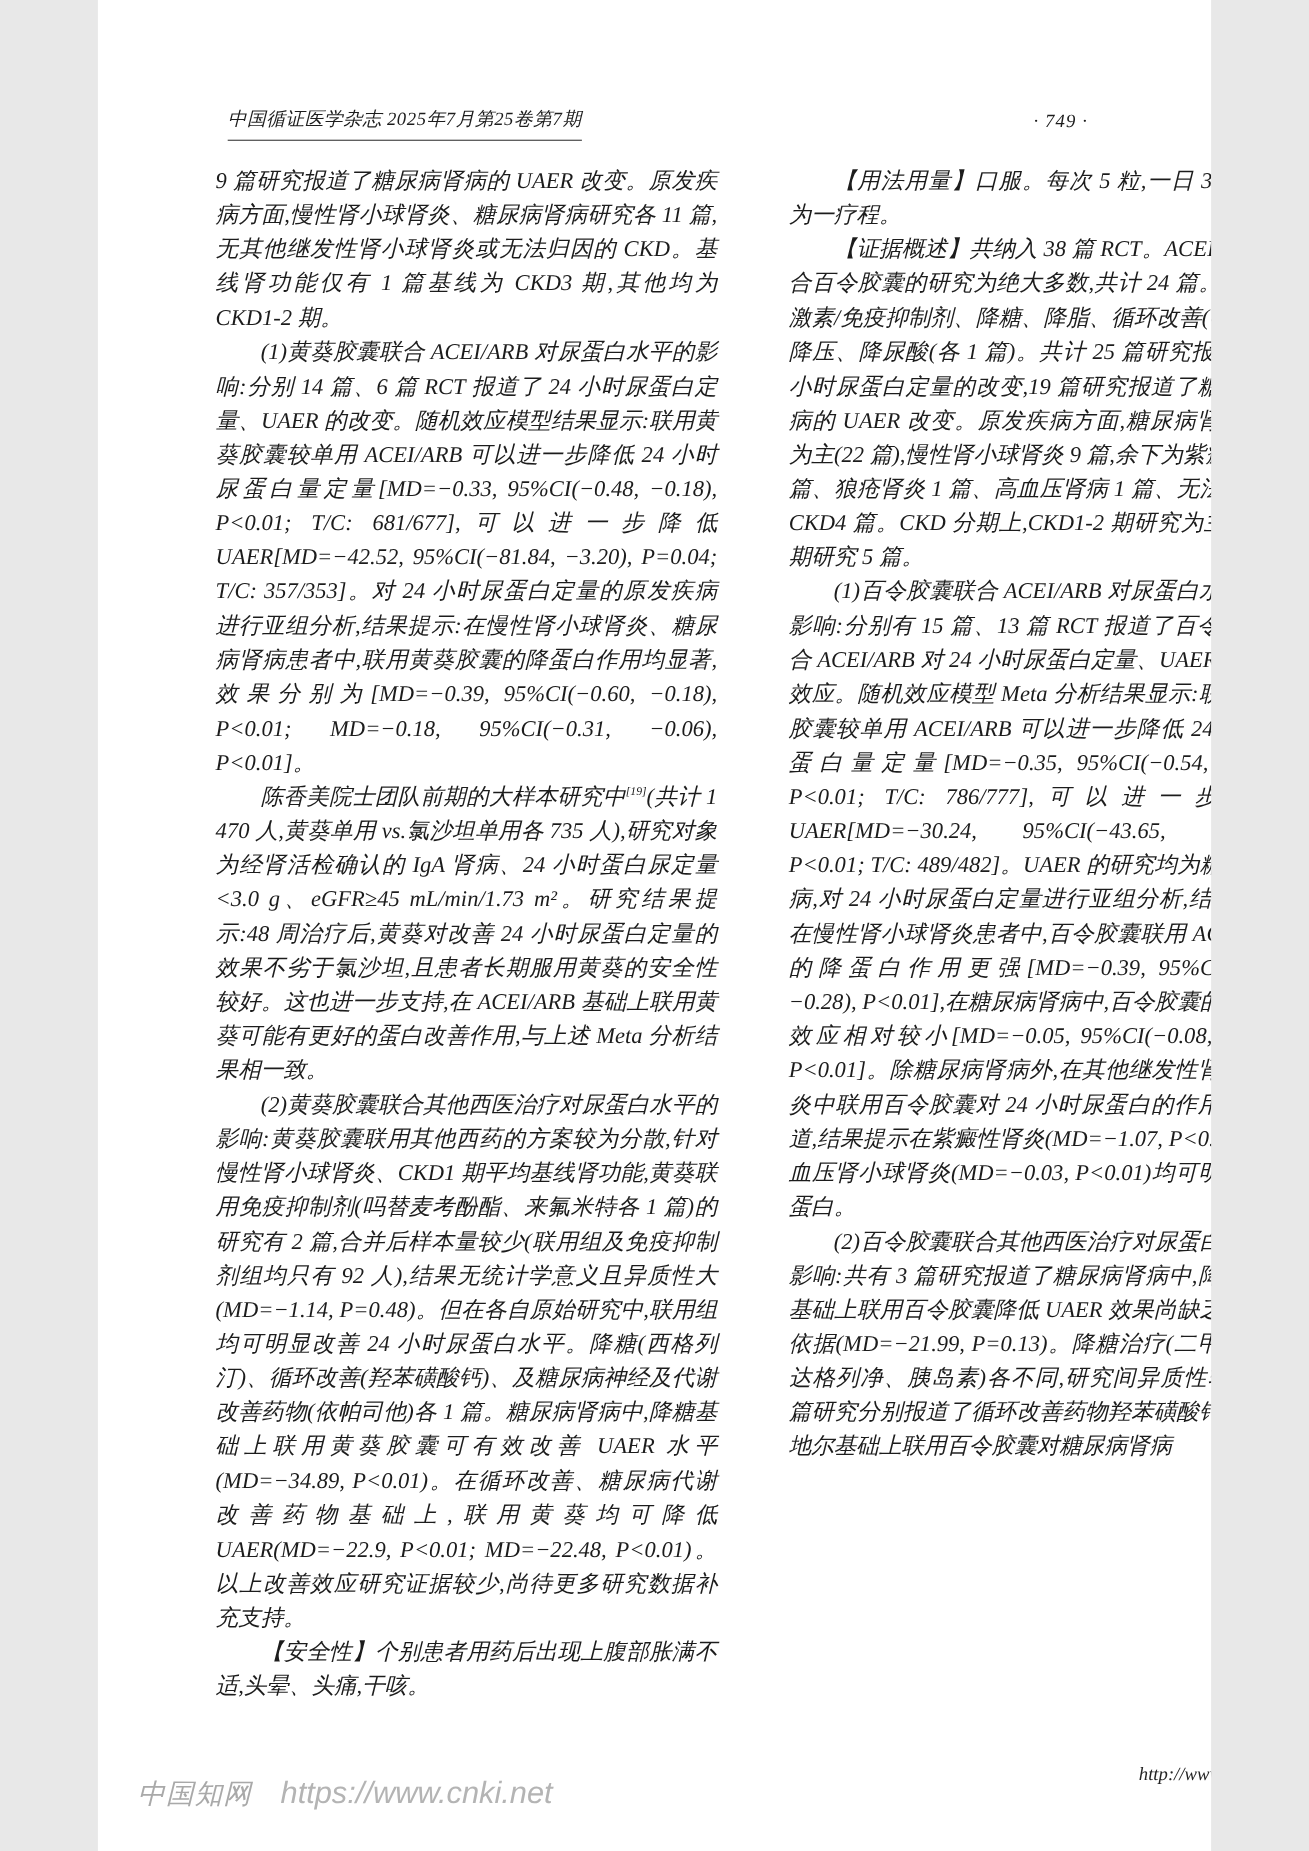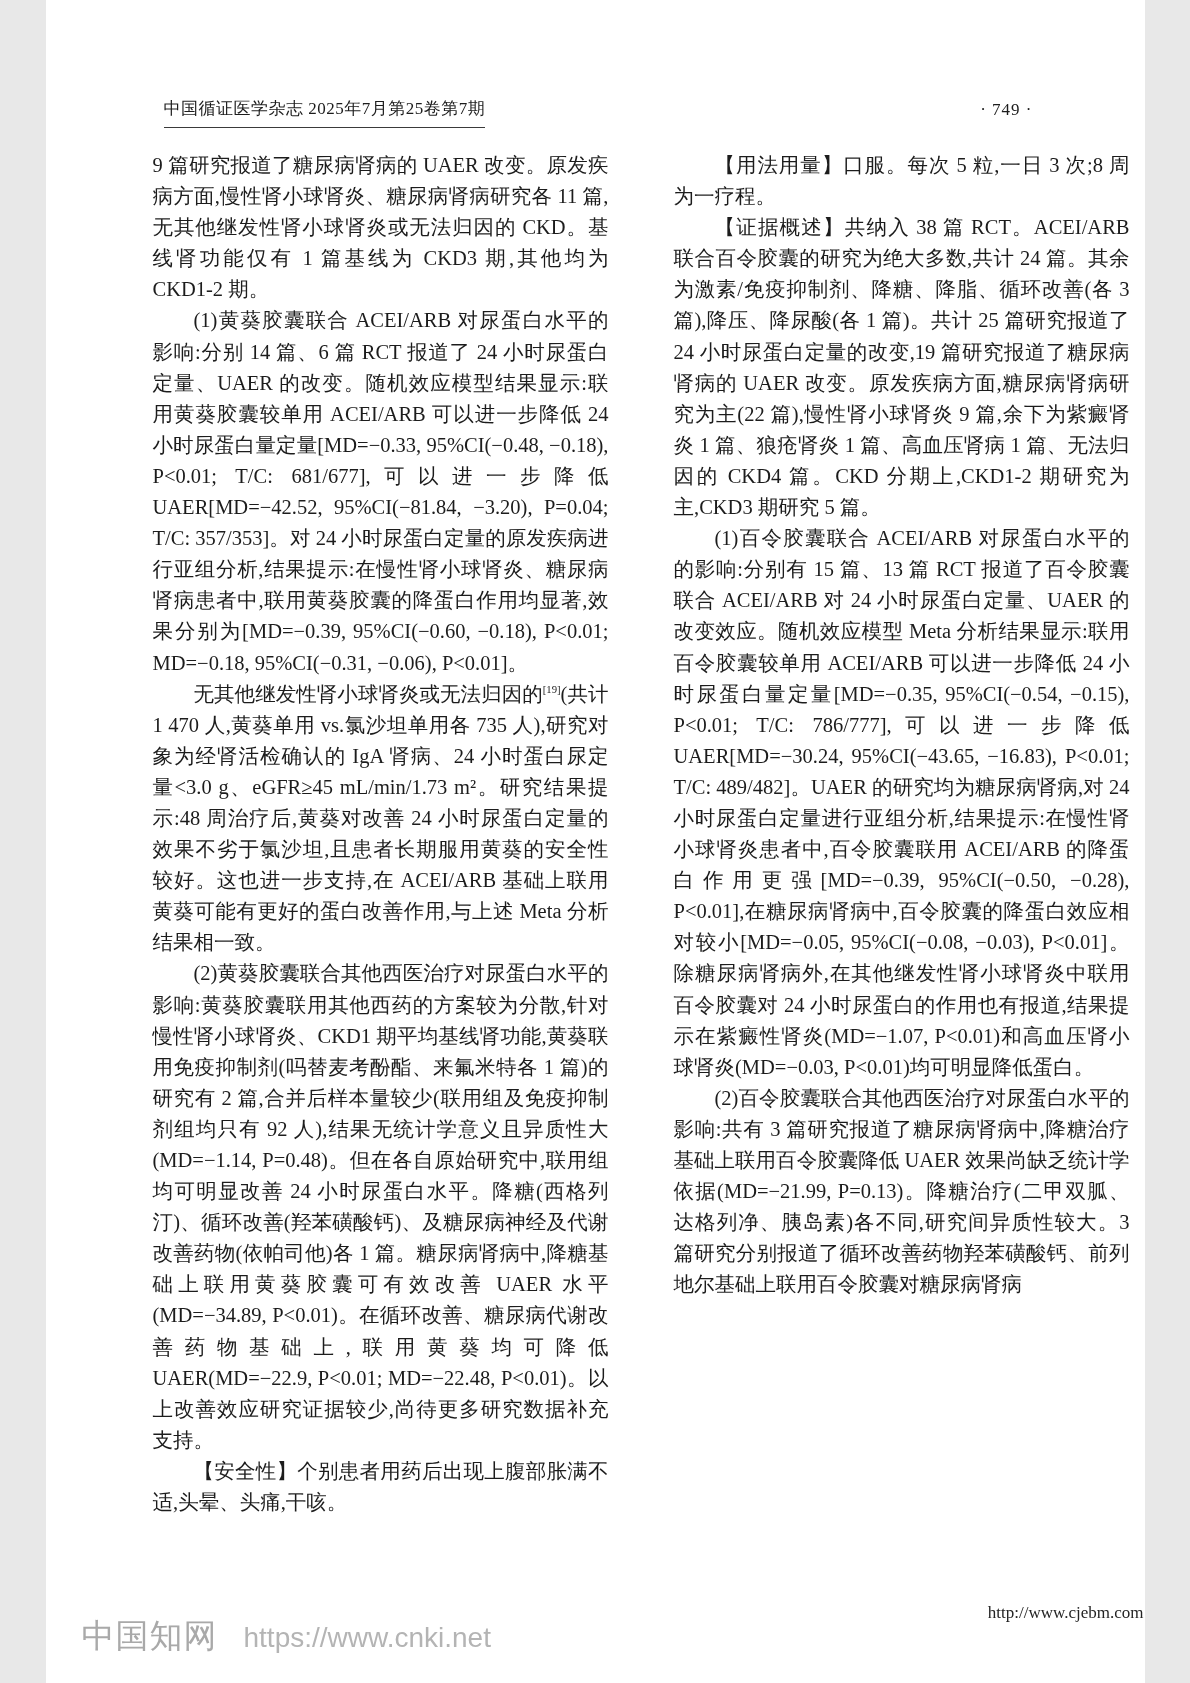--- a/index.html
+++ b/index.html
@@ -1,23 +1,24 @@
 <!DOCTYPE html>
 <html><head>
 <meta charset="utf-8">
 <style>
   html,body { margin:0; padding:0; background:#e8e8e8; }
   .page {
     position:relative;
-    width:1099px; height:1683px;
+    width:1012px; height:1683px;
     background:#ffffff;
     margin:0 auto;
     overflow:hidden;
     font-family:"Liberation Serif","DejaVu Serif",serif;
     color:#1c1c1c;
+    font-style:italic;
   }
 
   
   .header-journal {
     position:absolute; left:118px; top:97px;
     font-size:17px; letter-spacing:0.5px;
     padding-bottom:7px;
     border-bottom:1.6px solid #3a3a3a;
     white-space:nowrap;
   }
@@ -41,21 +42,21 @@
     font-size:0.52em; vertical-align:super; line-height:0;margin-top:28px;
   }
 
   
   .watermark {
     position:absolute; left:36px; top:1614px;
     display:flex; align-items:baseline; gap:26px;
     font-family:"Liberation Sans","DejaVu Sans",sans-serif;
     color:#a9a9a9;
   }
-  .watermark .wm-name { font-size:33px; letter-spacing:1px; }
+  .watermark .wm-name { font-size:25px; letter-spacing:1px; }
   .watermark .wm-url  { font-size:28px; color:#b4b4b4; }
   .journal-url {
     position:absolute; top:1603px; left:930px; width:168px;
     text-align:right;
     font-size:17px; color:#242424;
   }
   .cjebm-logo {
     position:absolute; left:1106px; top:1595px;
     width:30px; height:34px;
   }
@@ -65,21 +66,21 @@
 
 <div class="page">
 
   <div class="header-journal">中国循证医学杂志 2025年7月第25卷第7期</div>
 
   <div class="page-number">· 749 ·</div>
 
   <div class="col col-left">
       <p class="para"><span>9 篇研究报道了糖尿病肾病的 UAER 改变。原发疾病方面,慢性肾小球肾炎、糖尿病肾病研究各 11 篇,无其他继发性肾小球肾炎或无法归因的 CKD。基线肾功能仅有 1 篇基线为 CKD3 期,其他均为 CKD1-2 期。</span></p>
       <p class="para indent"><span>(1)黄葵胶囊联合 ACEI/ARB 对尿蛋白水平的影响:分别 14 篇、6 篇 RCT 报道了 24 小时尿蛋白定量、UAER 的改变。随机效应模型结果显示:联用黄葵胶囊较单用 ACEI/ARB 可以进一步降低 24 小时尿蛋白量定量[MD=−0.33, 95%CI(−0.48, −0.18), P&lt;0.01; T/C: 681/677],可以进一步降低 UAER[MD=−42.52, 95%CI(−81.84, −3.20), P=0.04; T/C: 357/353]。对 24 小时尿蛋白定量的原发疾病进行亚组分析,结果提示:在慢性肾小球肾炎、糖尿病肾病患者中,联用黄葵胶囊的降蛋白作用均显著,效果分别为[MD=−0.39, 95%CI(−0.60, −0.18), P&lt;0.01; MD=−0.18, 95%CI(−0.31, −0.06), P&lt;0.01]。</span></p>
-      <p class="para indent"><span>无其他继发性肾小球肾炎或无法归因的</span><sup>[19]</sup><span>(共计 1 470 人,黄葵单用 vs.氯沙坦单用各 735 人),研究对象为经肾活检确认的 IgA 肾病、24 小时蛋白尿定量&lt;3.0 g、eGFR≥45 mL/min/1.73 m²。研究结果提示:48 周治疗后,黄葵对改善 24 小时尿蛋白定量的效果不劣于氯沙坦,且患者长期服用黄葵的安全性较好。这也进一步支持,在 ACEI/ARB 基础上联用黄葵可能有更好的蛋白改善作用,与上述 Meta 分析结果相一致。</span></p>
+      <p class="para indent"><span>陈香美院士团队前期的大样本研究中</span><sup>[19]</sup><span>(共计 1 470 人,黄葵单用 vs.氯沙坦单用各 735 人),研究对象为经肾活检确认的 IgA 肾病、24 小时蛋白尿定量&lt;3.0 g、eGFR≥45 mL/min/1.73 m²。研究结果提示:48 周治疗后,黄葵对改善 24 小时尿蛋白定量的效果不劣于氯沙坦,且患者长期服用黄葵的安全性较好。这也进一步支持,在 ACEI/ARB 基础上联用黄葵可能有更好的蛋白改善作用,与上述 Meta 分析结果相一致。</span></p>
       <p class="para indent"><span>(2)黄葵胶囊联合其他西医治疗对尿蛋白水平的影响:黄葵胶囊联用其他西药的方案较为分散,针对慢性肾小球肾炎、CKD1 期平均基线肾功能,黄葵联用免疫抑制剂(吗替麦考酚酯、来氟米特各 1 篇)的研究有 2 篇,合并后样本量较少(联用组及免疫抑制剂组均只有 92 人),结果无统计学意义且异质性大(MD=−1.14, P=0.48)。但在各自原始研究中,联用组均可明显改善 24 小时尿蛋白水平。降糖(西格列汀)、循环改善(羟苯磺酸钙)、及糖尿病神经及代谢改善药物(依帕司他)各 1 篇。糖尿病肾病中,降糖基础上联用黄葵胶囊可有效改善 UAER 水平(MD=−34.89, P&lt;0.01)。在循环改善、糖尿病代谢改善药物基础上,联用黄葵均可降低 UAER(MD=−22.9, P&lt;0.01; MD=−22.48, P&lt;0.01)。以上改善效应研究证据较少,尚待更多研究数据补充支持。</span></p>
       <p class="para indent"><span>【安全性】个别患者用药后出现上腹部胀满不适,头晕、头痛,干咳。</span></p>
     </div>
 
   <div class="col col-right">
       <p class="para indent"><span>【用法用量】口服。每次 5 粒,一日 3 次;8 周为一疗程。</span></p>
       <p class="para indent"><span>【证据概述】共纳入 38 篇 RCT。ACEI/ARB 联合百令胶囊的研究为绝大多数,共计 24 篇。其余为激素/免疫抑制剂、降糖、降脂、循环改善(各 3 篇),降压、降尿酸(各 1 篇)。共计 25 篇研究报道了 24 小时尿蛋白定量的改变,19 篇研究报道了糖尿病肾病的 UAER 改变。原发疾病方面,糖尿病肾病研究为主(22 篇),慢性肾小球肾炎 9 篇,余下为紫癜肾炎 1 篇、狼疮肾炎 1 篇、高血压肾病 1 篇、无法归因的 CKD4 篇。CKD 分期上,CKD1-2 期研究为主,CKD3 期研究 5 篇。</span></p>
       <p class="para indent"><span>(1)百令胶囊联合 ACEI/ARB 对尿蛋白水平的的影响:分别有 15 篇、13 篇 RCT 报道了百令胶囊联合 ACEI/ARB 对 24 小时尿蛋白定量、UAER 的改变效应。随机效应模型 Meta 分析结果显示:联用百令胶囊较单用 ACEI/ARB 可以进一步降低 24 小时尿蛋白量定量[MD=−0.35, 95%CI(−0.54, −0.15), P&lt;0.01; T/C: 786/777],可以进一步降低 UAER[MD=−30.24, 95%CI(−43.65, −16.83), P&lt;0.01; T/C: 489/482]。UAER 的研究均为糖尿病肾病,对 24 小时尿蛋白定量进行亚组分析,结果提示:在慢性肾小球肾炎患者中,百令胶囊联用 ACEI/ARB 的降蛋白作用更强[MD=−0.39, 95%CI(−0.50, −0.28), P&lt;0.01],在糖尿病肾病中,百令胶囊的降蛋白效应相对较小[MD=−0.05, 95%CI(−0.08, −0.03), P&lt;0.01]。除糖尿病肾病外,在其他继发性肾小球肾炎中联用百令胶囊对 24 小时尿蛋白的作用也有报道,结果提示在紫癜性肾炎(MD=−1.07, P&lt;0.01)和高血压肾小球肾炎(MD=−0.03, P&lt;0.01)均可明显降低蛋白。</span></p>
       <p class="para indent"><span>(2)百令胶囊联合其他西医治疗对尿蛋白水平的影响:共有 3 篇研究报道了糖尿病肾病中,降糖治疗基础上联用百令胶囊降低 UAER 效果尚缺乏统计学依据(MD=−21.99, P=0.13)。降糖治疗(二甲双胍、达格列净、胰岛素)各不同,研究间异质性较大。3 篇研究分别报道了循环改善药物羟苯磺酸钙、前列地尔基础上联用百令胶囊对糖尿病肾病</span></p>
     </div>

